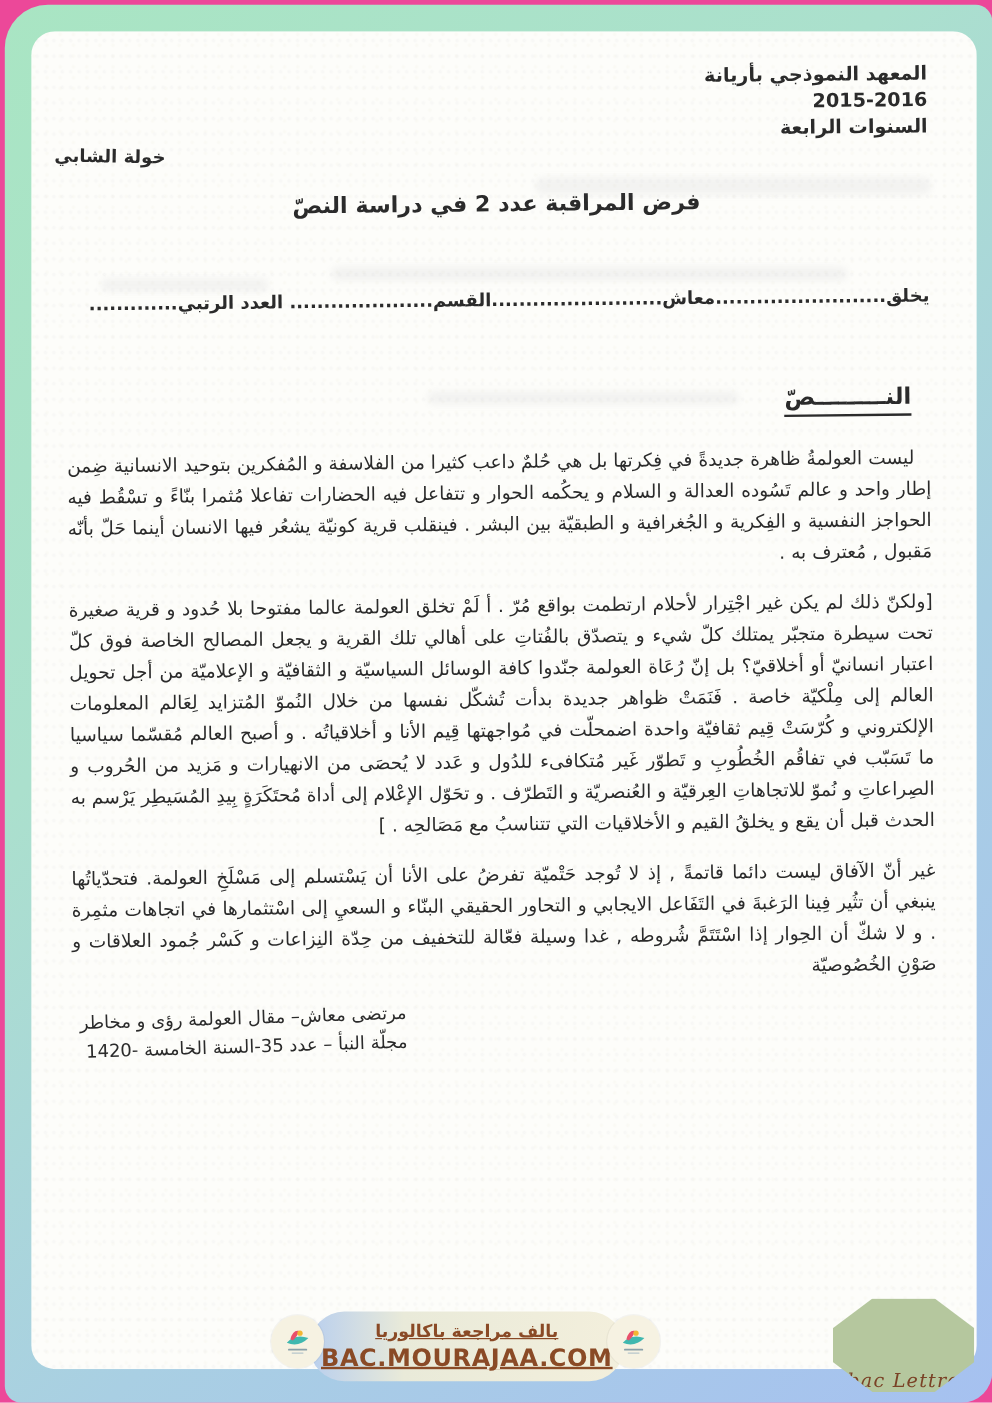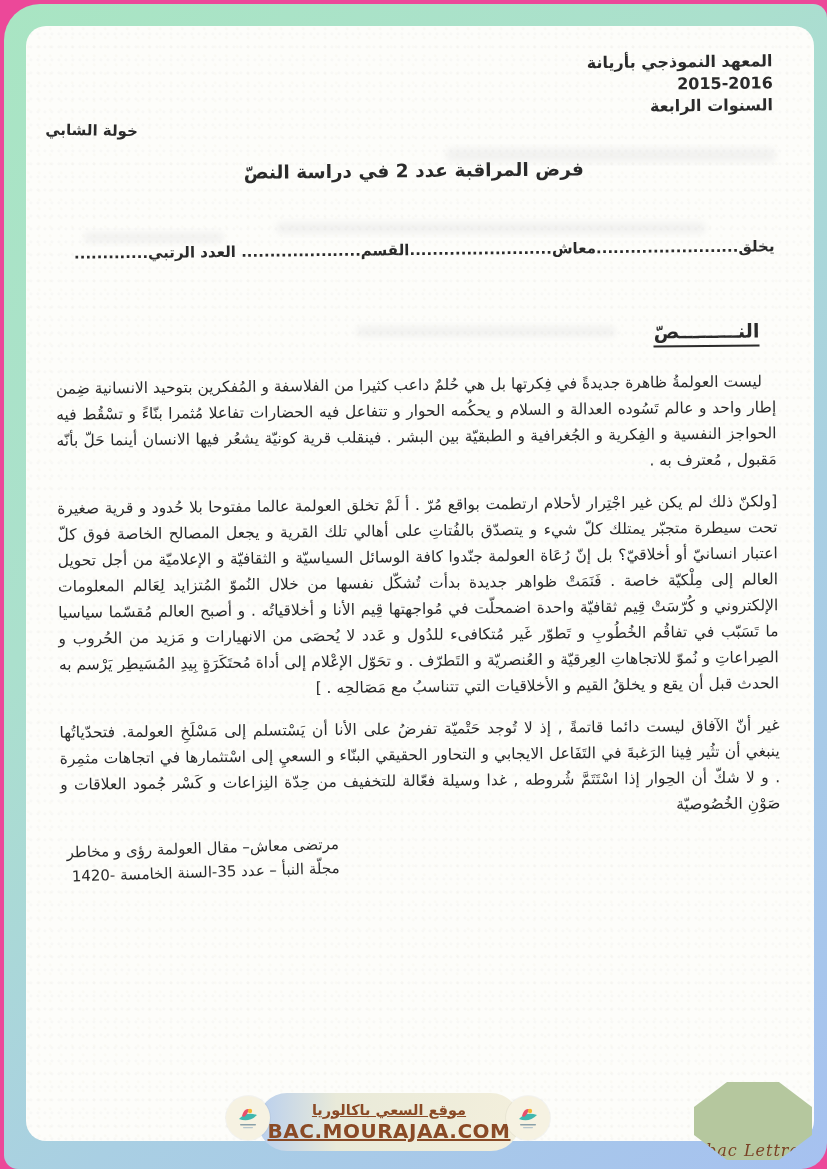--- a/index.html
+++ b/index.html
@@ -146,21 +146,21 @@
       </div>
     </div>
 
     <div class="smudge sm1"></div>
     <div class="smudge sm2"></div>
     <div class="smudge sm3"></div>
     <div class="smudge sm4"></div>
   </div>
 
   <div class="footer-pill">
-    <span class="site-name">موقع السعي  باكالوريا</span>
+    <span class="site-name">بالف مراجعة  باكالوريا</span>
     <span class="site-url">BAC.MOURAJAA.COM</span>
   </div>
 
   <div class="logo-circle logo-left">
     <svg width="30" height="30" viewBox="0 0 30 30" aria-hidden="true">
       <path d="M6 16 Q13 8 24 12 Q16 20 6 16 Z" fill="#3fb8af"></path>
       <path d="M9 13 Q11 5 16 6 Q15 11 11 14 Z" fill="#e94f6b"></path>
       <circle cx="17" cy="8" r="2.2" fill="#f2b632"></circle>
       <rect x="7" y="21" width="16" height="1.4" rx=".7" fill="#8aa0a8"></rect>
       <rect x="10" y="24" width="10" height="1.2" rx=".6" fill="#b7c6cc"></rect>

